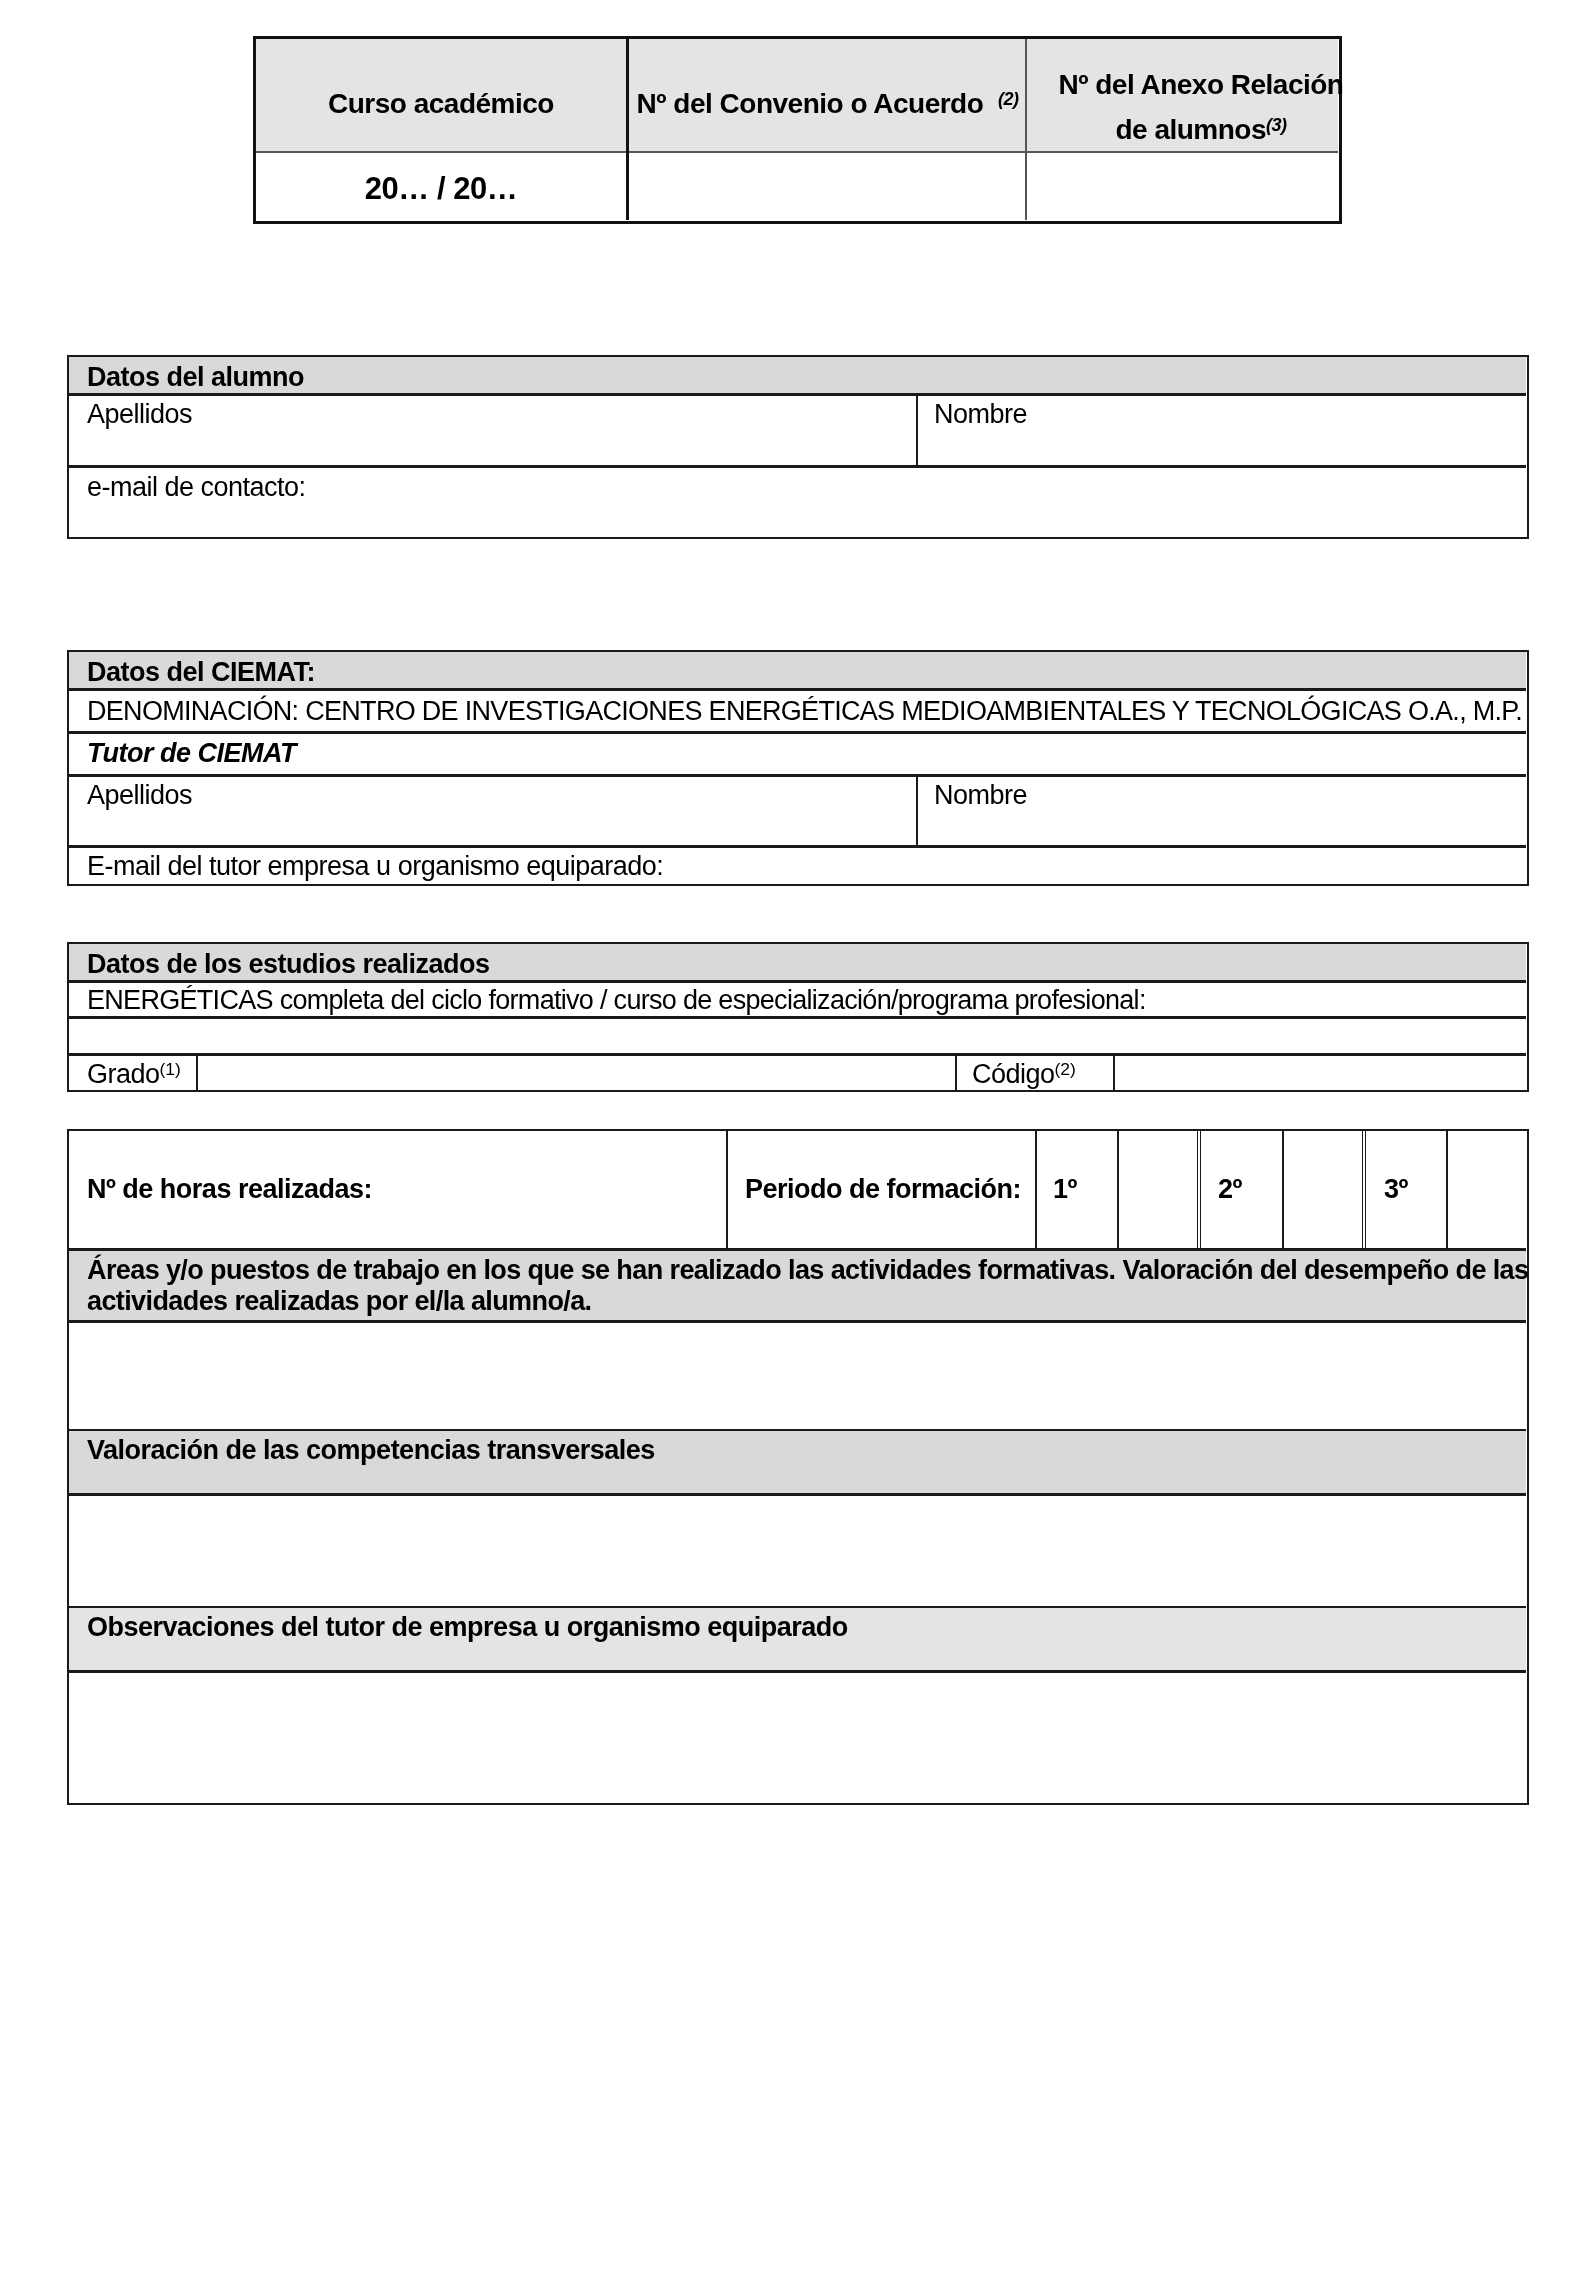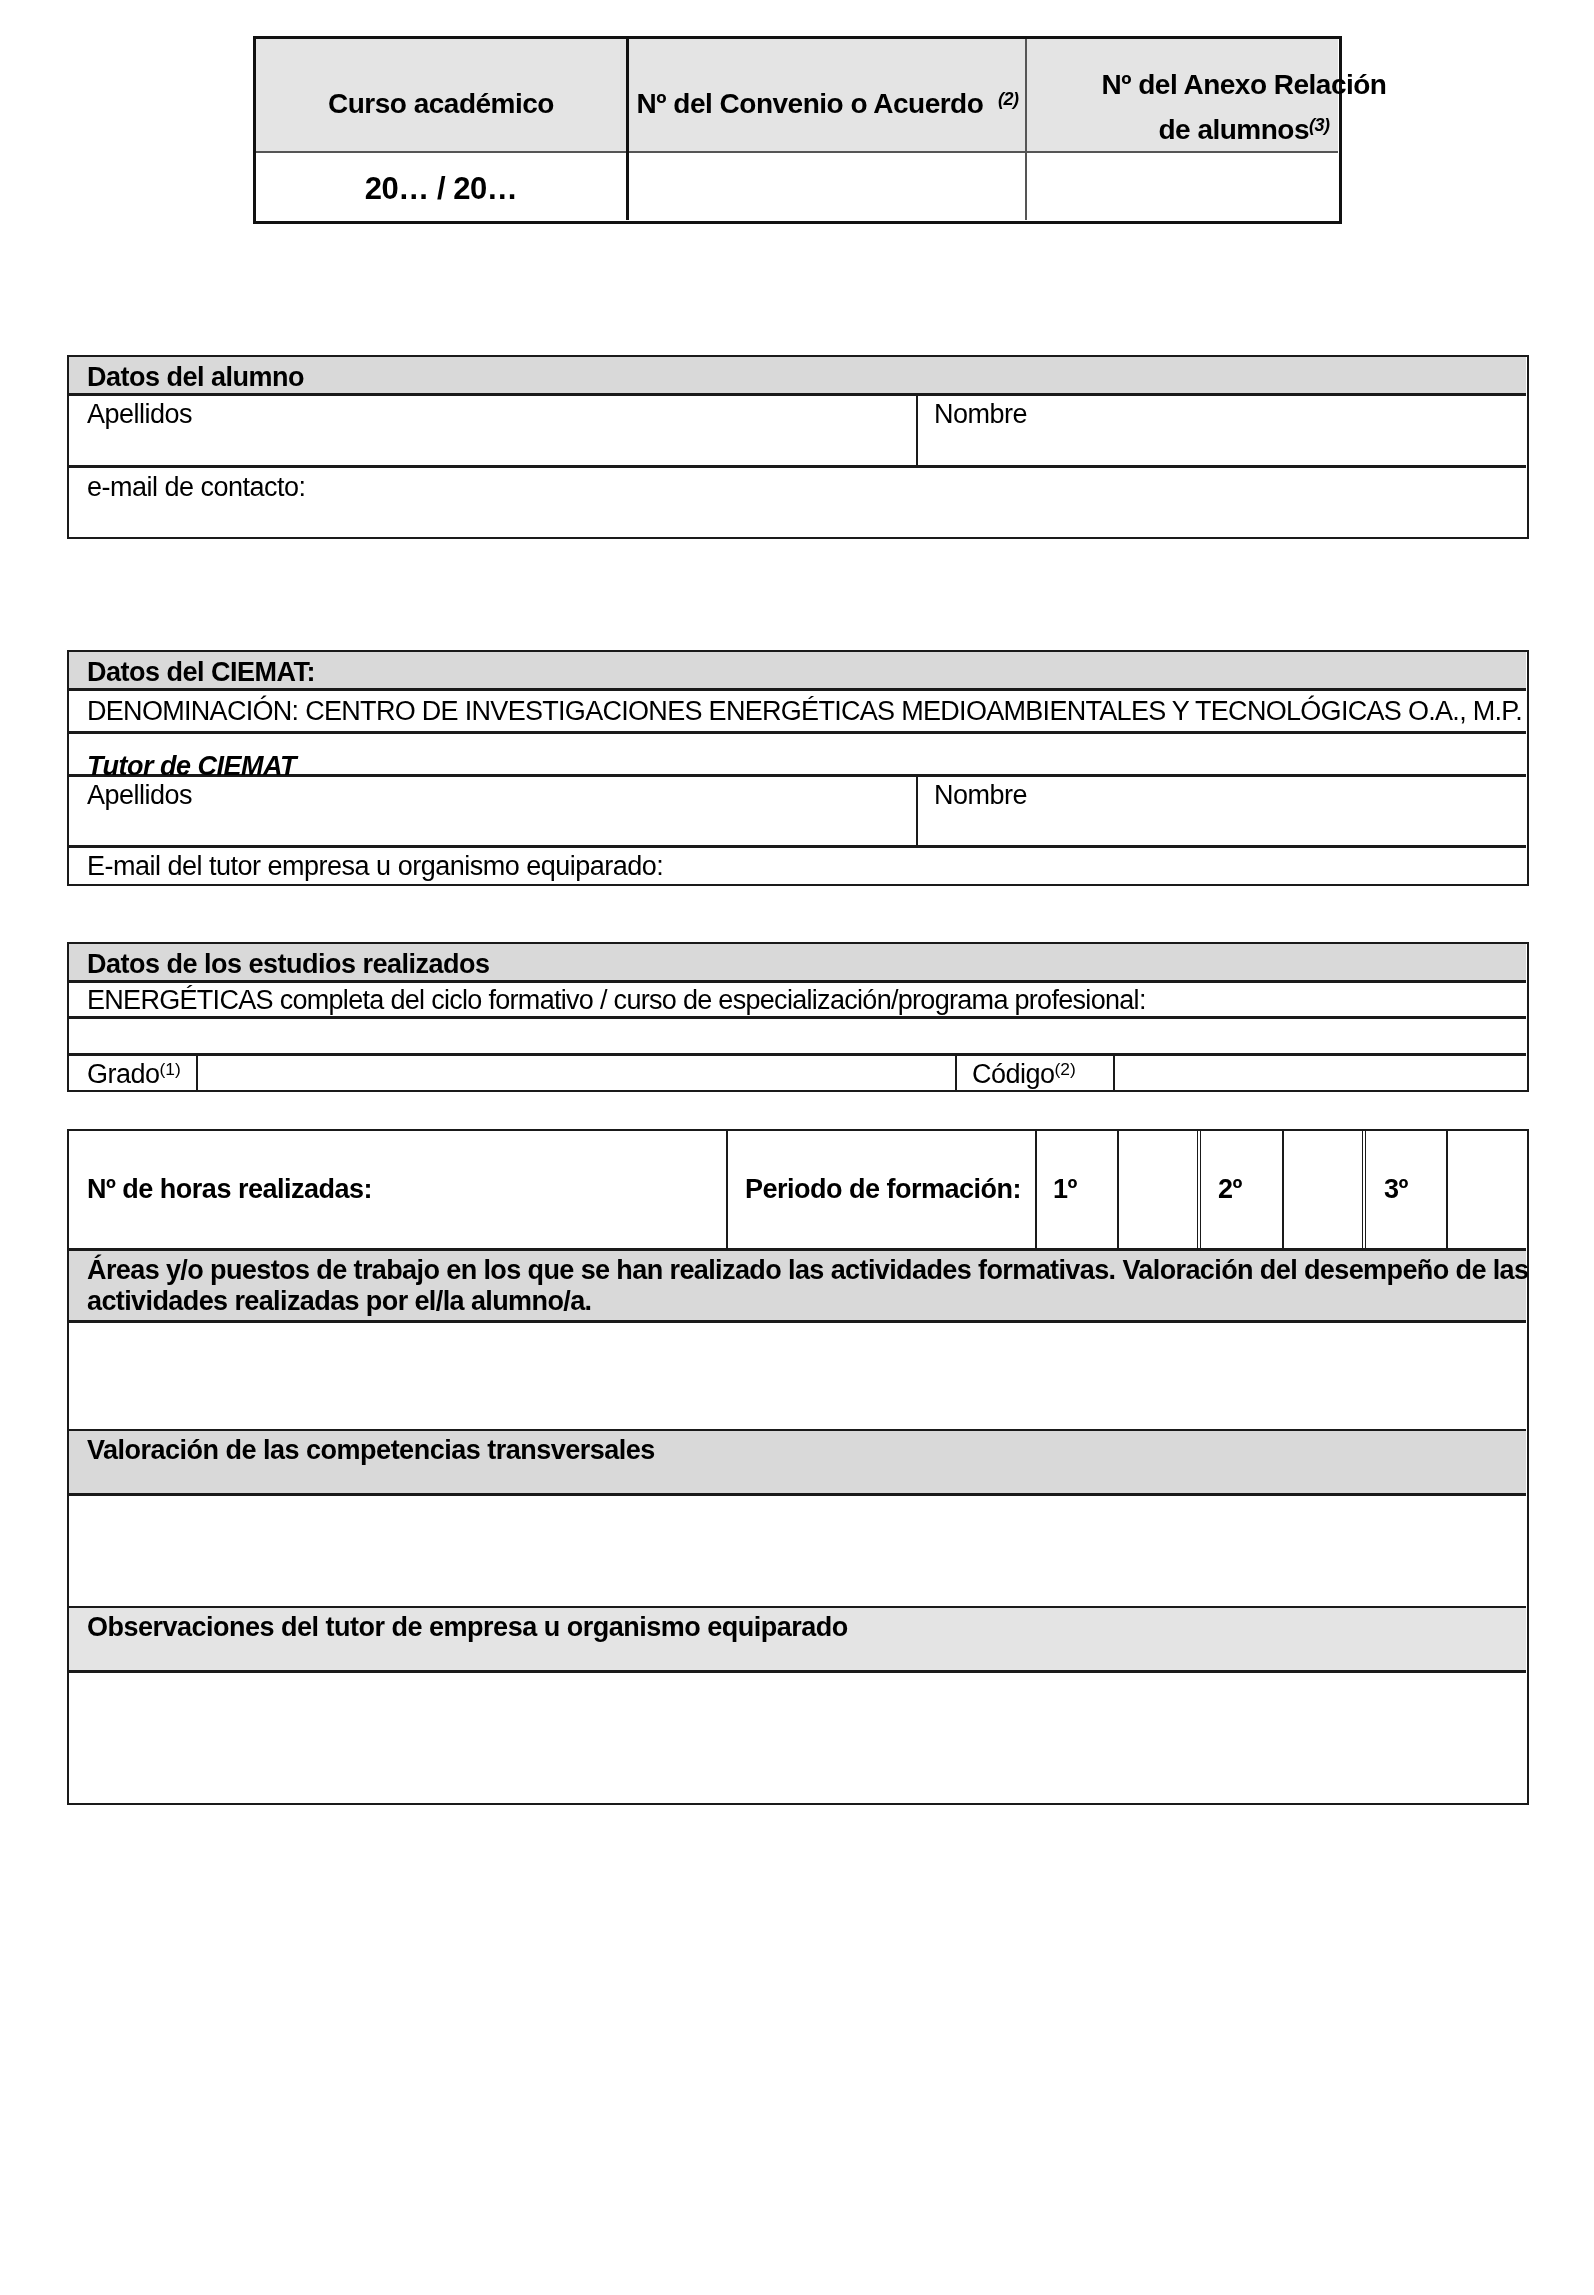--- a/index.html
+++ b/index.html
@@ -3,21 +3,21 @@
 <meta charset="utf-8">
 <style>
   html, body { margin:0; padding:0; background:#ffffff; }
   body { width:1594px; height:2295px; position:relative; font-family:"Liberation Sans", sans-serif; color:#000; overflow:hidden; }
   .tbl { position:absolute; box-sizing:border-box; }
   .cell { position:absolute; box-sizing:border-box; }
   .hline { position:absolute; height:2.5px; background:#1a1a1a; }
   .vline { position:absolute; width:1.7px; background:#1a1a1a; }
   .txt { position:absolute; white-space:nowrap; font-size:27px; line-height:1; letter-spacing:-0.5px; }
   .b { font-weight:bold; }
-  .i { font-style:italic;margin-top:13px; }
+  .i { font-style:italic; }
   .c { text-align:center; }
   sup.fn { font-size:17.4px; vertical-align:8.3px; letter-spacing:0; }
   sup.fni { font-size:18px; font-style:italic; font-weight:bold; vertical-align:8.3px; }
   .gray1 { background:#e4e4e4; }
   .gray2 { background:#d9d9d9; }
 </style>
 </head>
 <body>
 
 <div class="tbl" style="left:253px; top:36px; width:1089px; height:188px; border:3.3px solid #111;">
@@ -25,21 +25,21 @@
   <div class="hline" style="left:0; top:112px; width:1082px; height:1.7px; background:#555;"></div>
   <div class="vline" style="left:370px; top:0; height:181px; width:3.3px; background:#111;"></div>
   <div class="vline" style="left:769px; top:0; height:181px; width:1.7px; background:#555;"></div>
 
   <div class="txt b c" style="left:0; width:370px; top:51px; font-size:28px;">
     <span>Curso académico</span>
   </div>
   <div class="txt b c" style="left:374px; width:395px; top:51px; font-size:28px;">
     <span>Nº del Convenio o Acuerdo</span>&nbsp;&nbsp;<sup class="fni">(2)</sup>
   </div>
-  <div class="txt b c" style="left:814px; width:348px; top:25px; font-size:28px; line-height:41px;">
+  <div class="txt b c" style="left:771px; width:348px; top:25px; font-size:28px; line-height:41px;">
     <div>Nº del Anexo Relación</div>
     <div><span>de alumnos</span><sup class="fni">(3)</sup></div>
   </div>
 
   <div class="txt b c" style="left:0; width:370px; top:134px; font-size:31px;">20… / 20…</div>
   <div class="cell" style="left:374px; top:114px; width:395px; height:67px;"></div>
   <div class="cell" style="left:771px; top:114px; width:312px; height:67px;"></div>
 </div>
 
 <div class="tbl" style="left:67px; top:355px; width:1462px; height:184px; border:2.5px solid #1a1a1a;">

